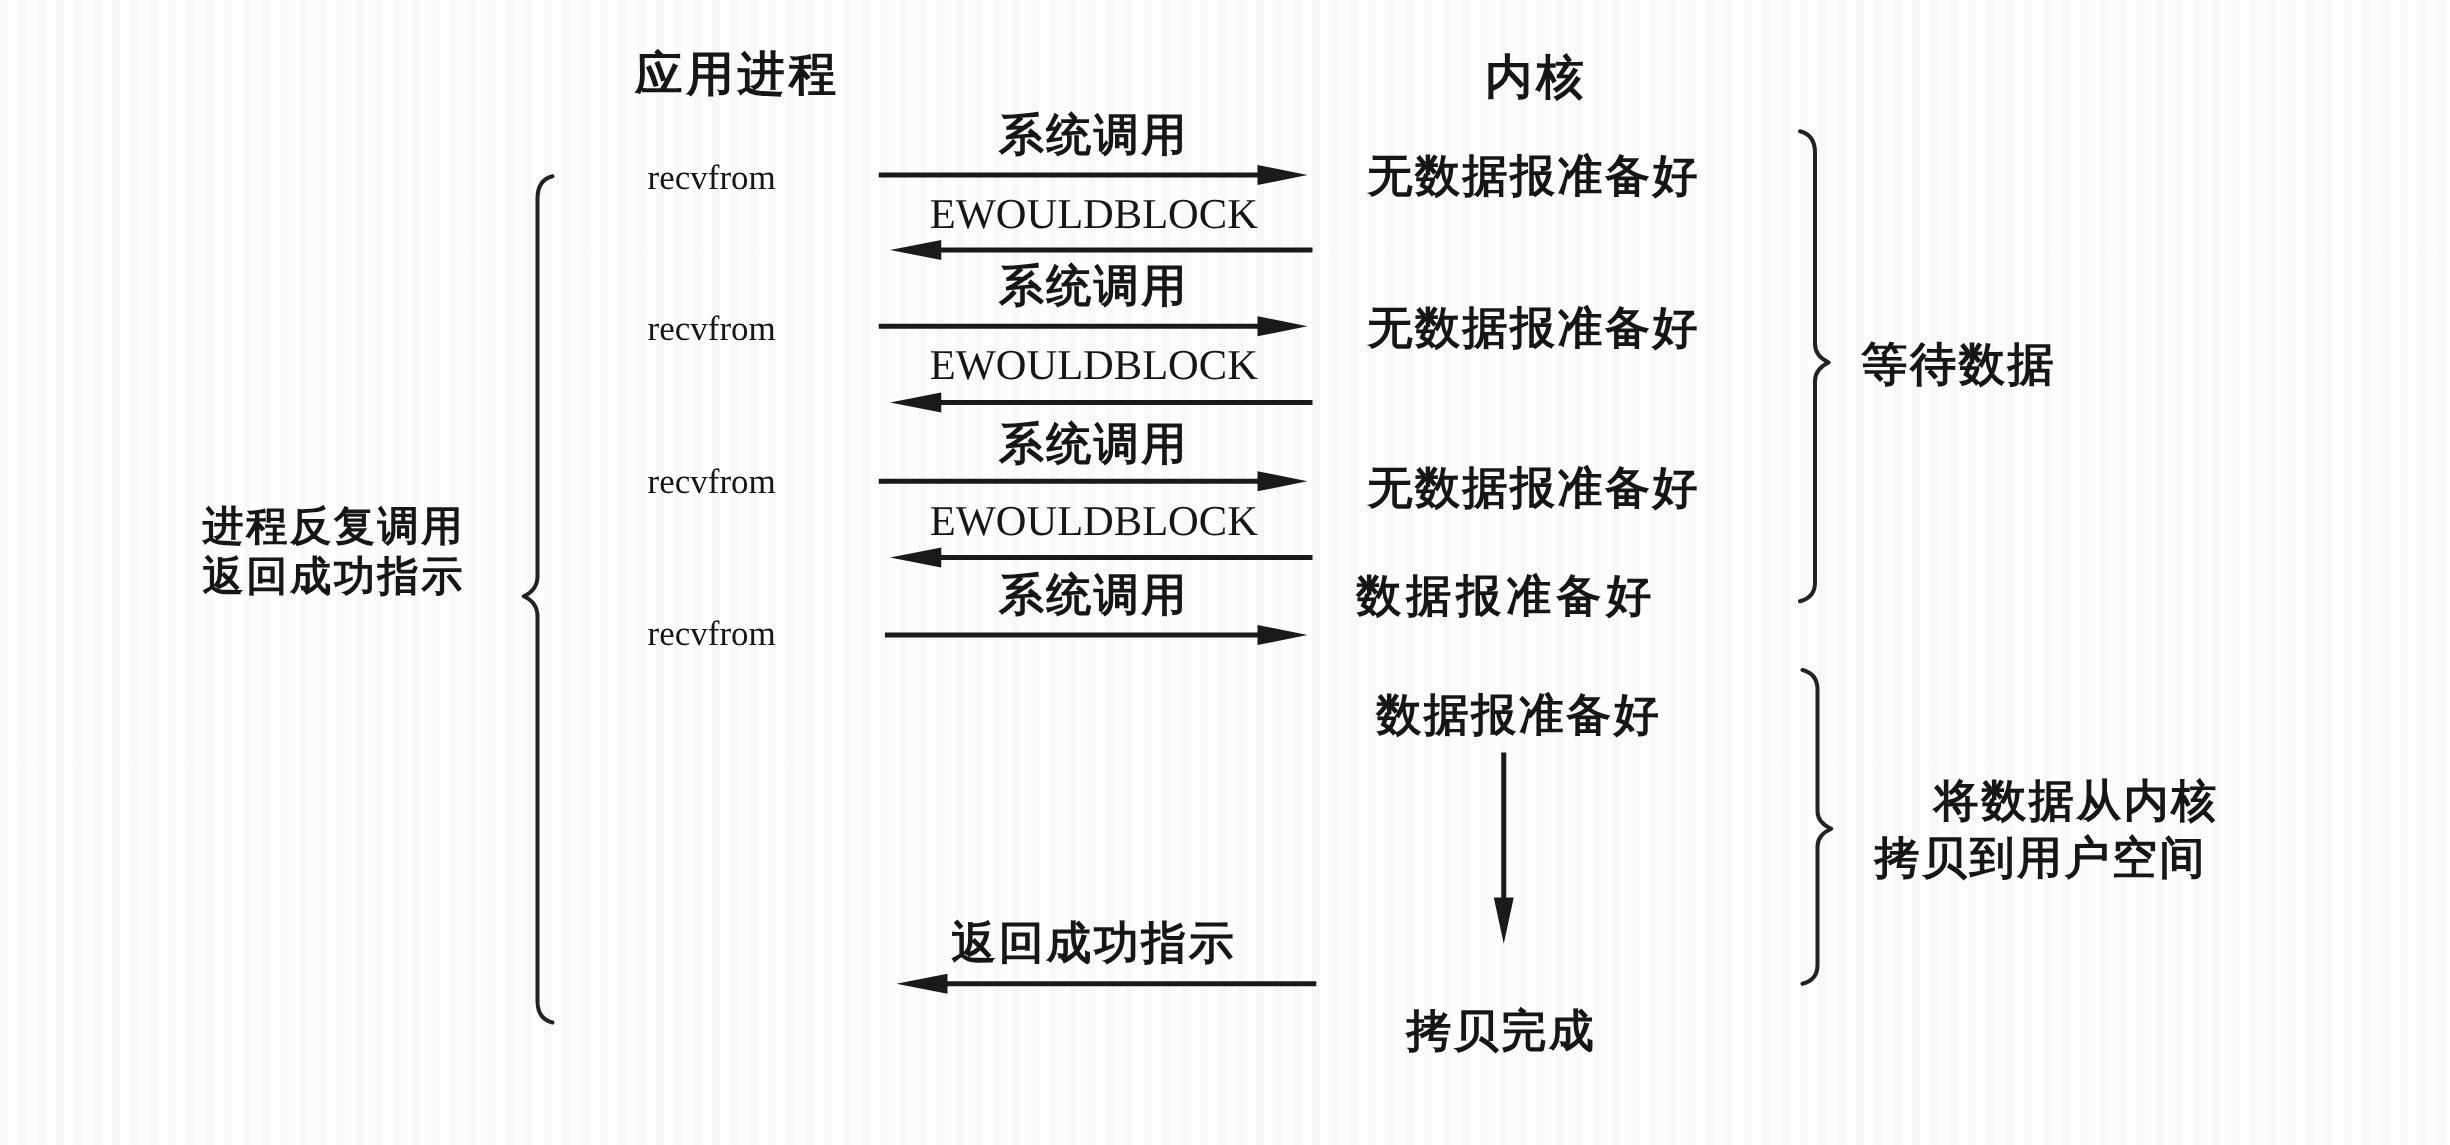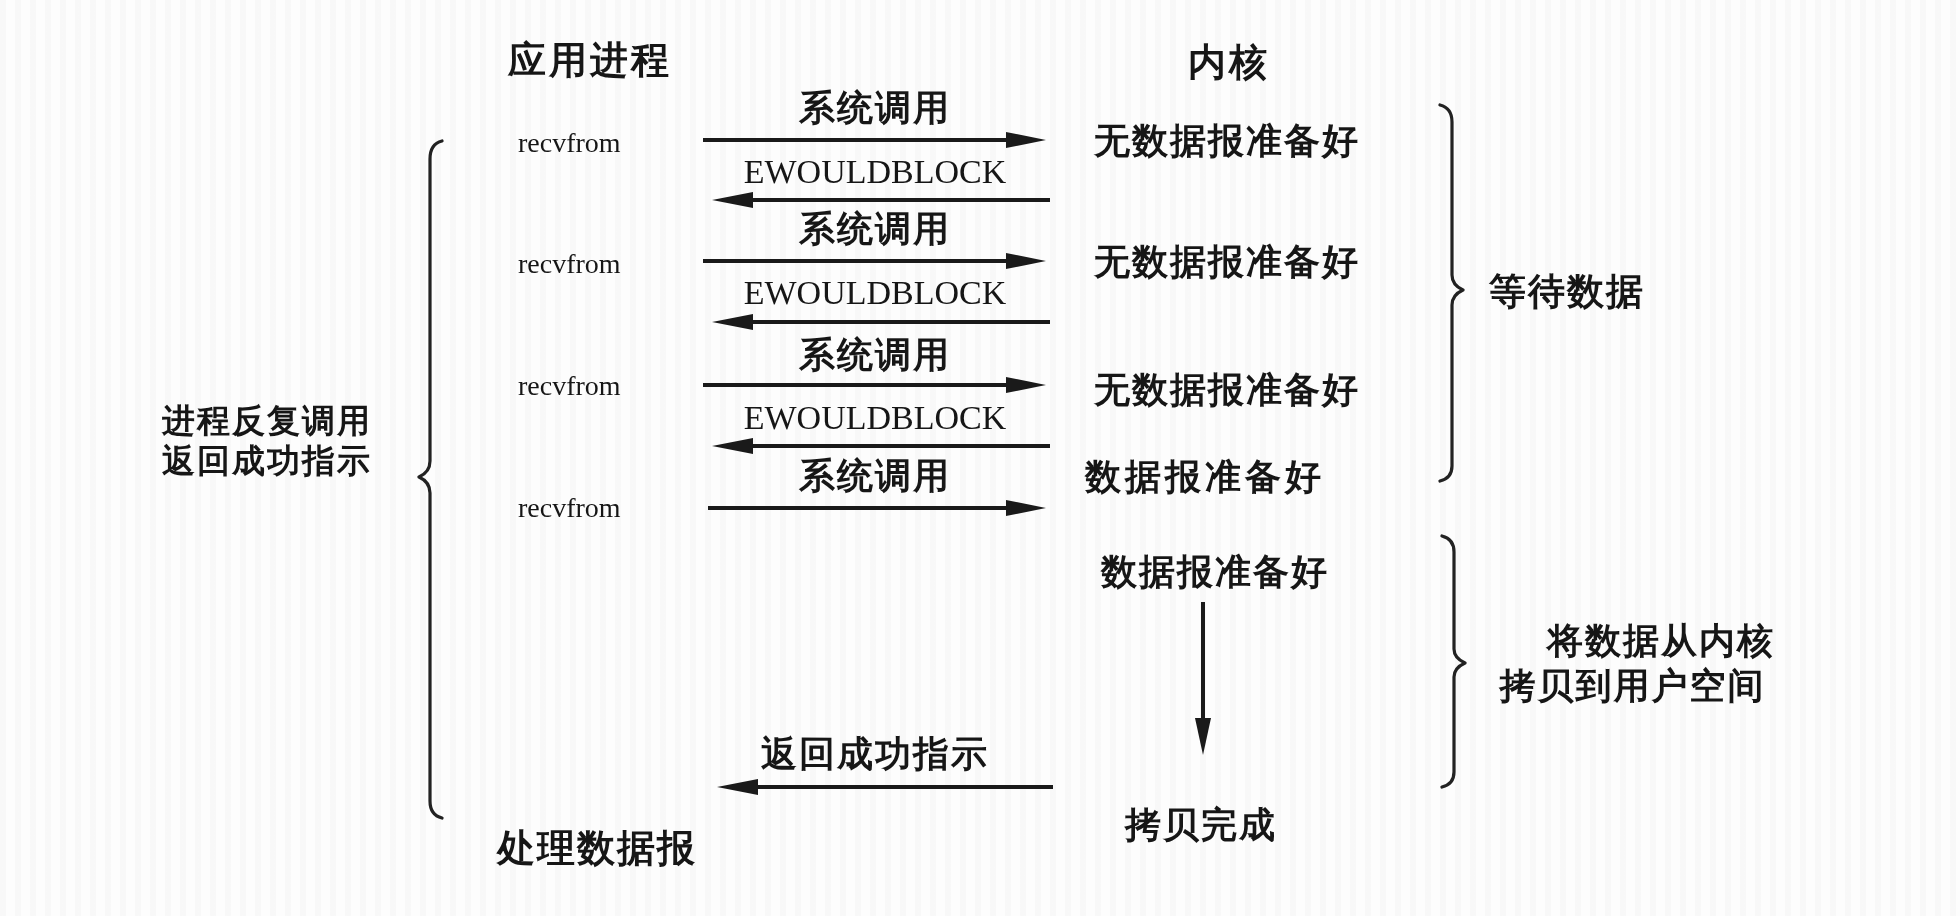--- a/index.html
+++ b/index.html
@@ -110,21 +110,20 @@
 
   <div class="lbl cn" style="left:1094px; top:123px;">无数据报准备好</div>
   <div class="lbl cn" style="left:1094px; top:244px;">无数据报准备好</div>
   <div class="lbl cn" style="left:1094px; top:372px;">无数据报准备好</div>
   <div class="lbl cn" style="left:1085px; top:459px; letter-spacing:4px;">数据报准备好</div>
 
   <div class="lbl cn" style="left:1101px; top:554px;">数据报准备好</div>
   <div class="lbl cn" style="left:1125px; top:767px;margin-top:40px;">拷贝完成</div>
   <div class="lbl cn ctr" style="left:700px; top:736px; width:350px;">返回成功指示</div>
 
-  <div class="lbl cn" style="left:497px; top:829px; font-size:38px;">处理数据报</div>
 
   <div class="lbl" style="left:162px; top:401px;">
     <div class="cn note-line">进程反复调用</div>
     <div class="cn note-line">返回成功指示</div>
   </div>
 
   <div class="lbl cn" style="left:1489px; top:273px; font-size:37px;">等待数据</div>
   <div class="lbl ctr" style="left:1490px; top:618px; width:285px;">
     <div class="cn" style="line-height:45px;text-align:right;">将数据从内核</div>
     <div class="cn" style="line-height:45px;">拷贝到用户空间</div>

